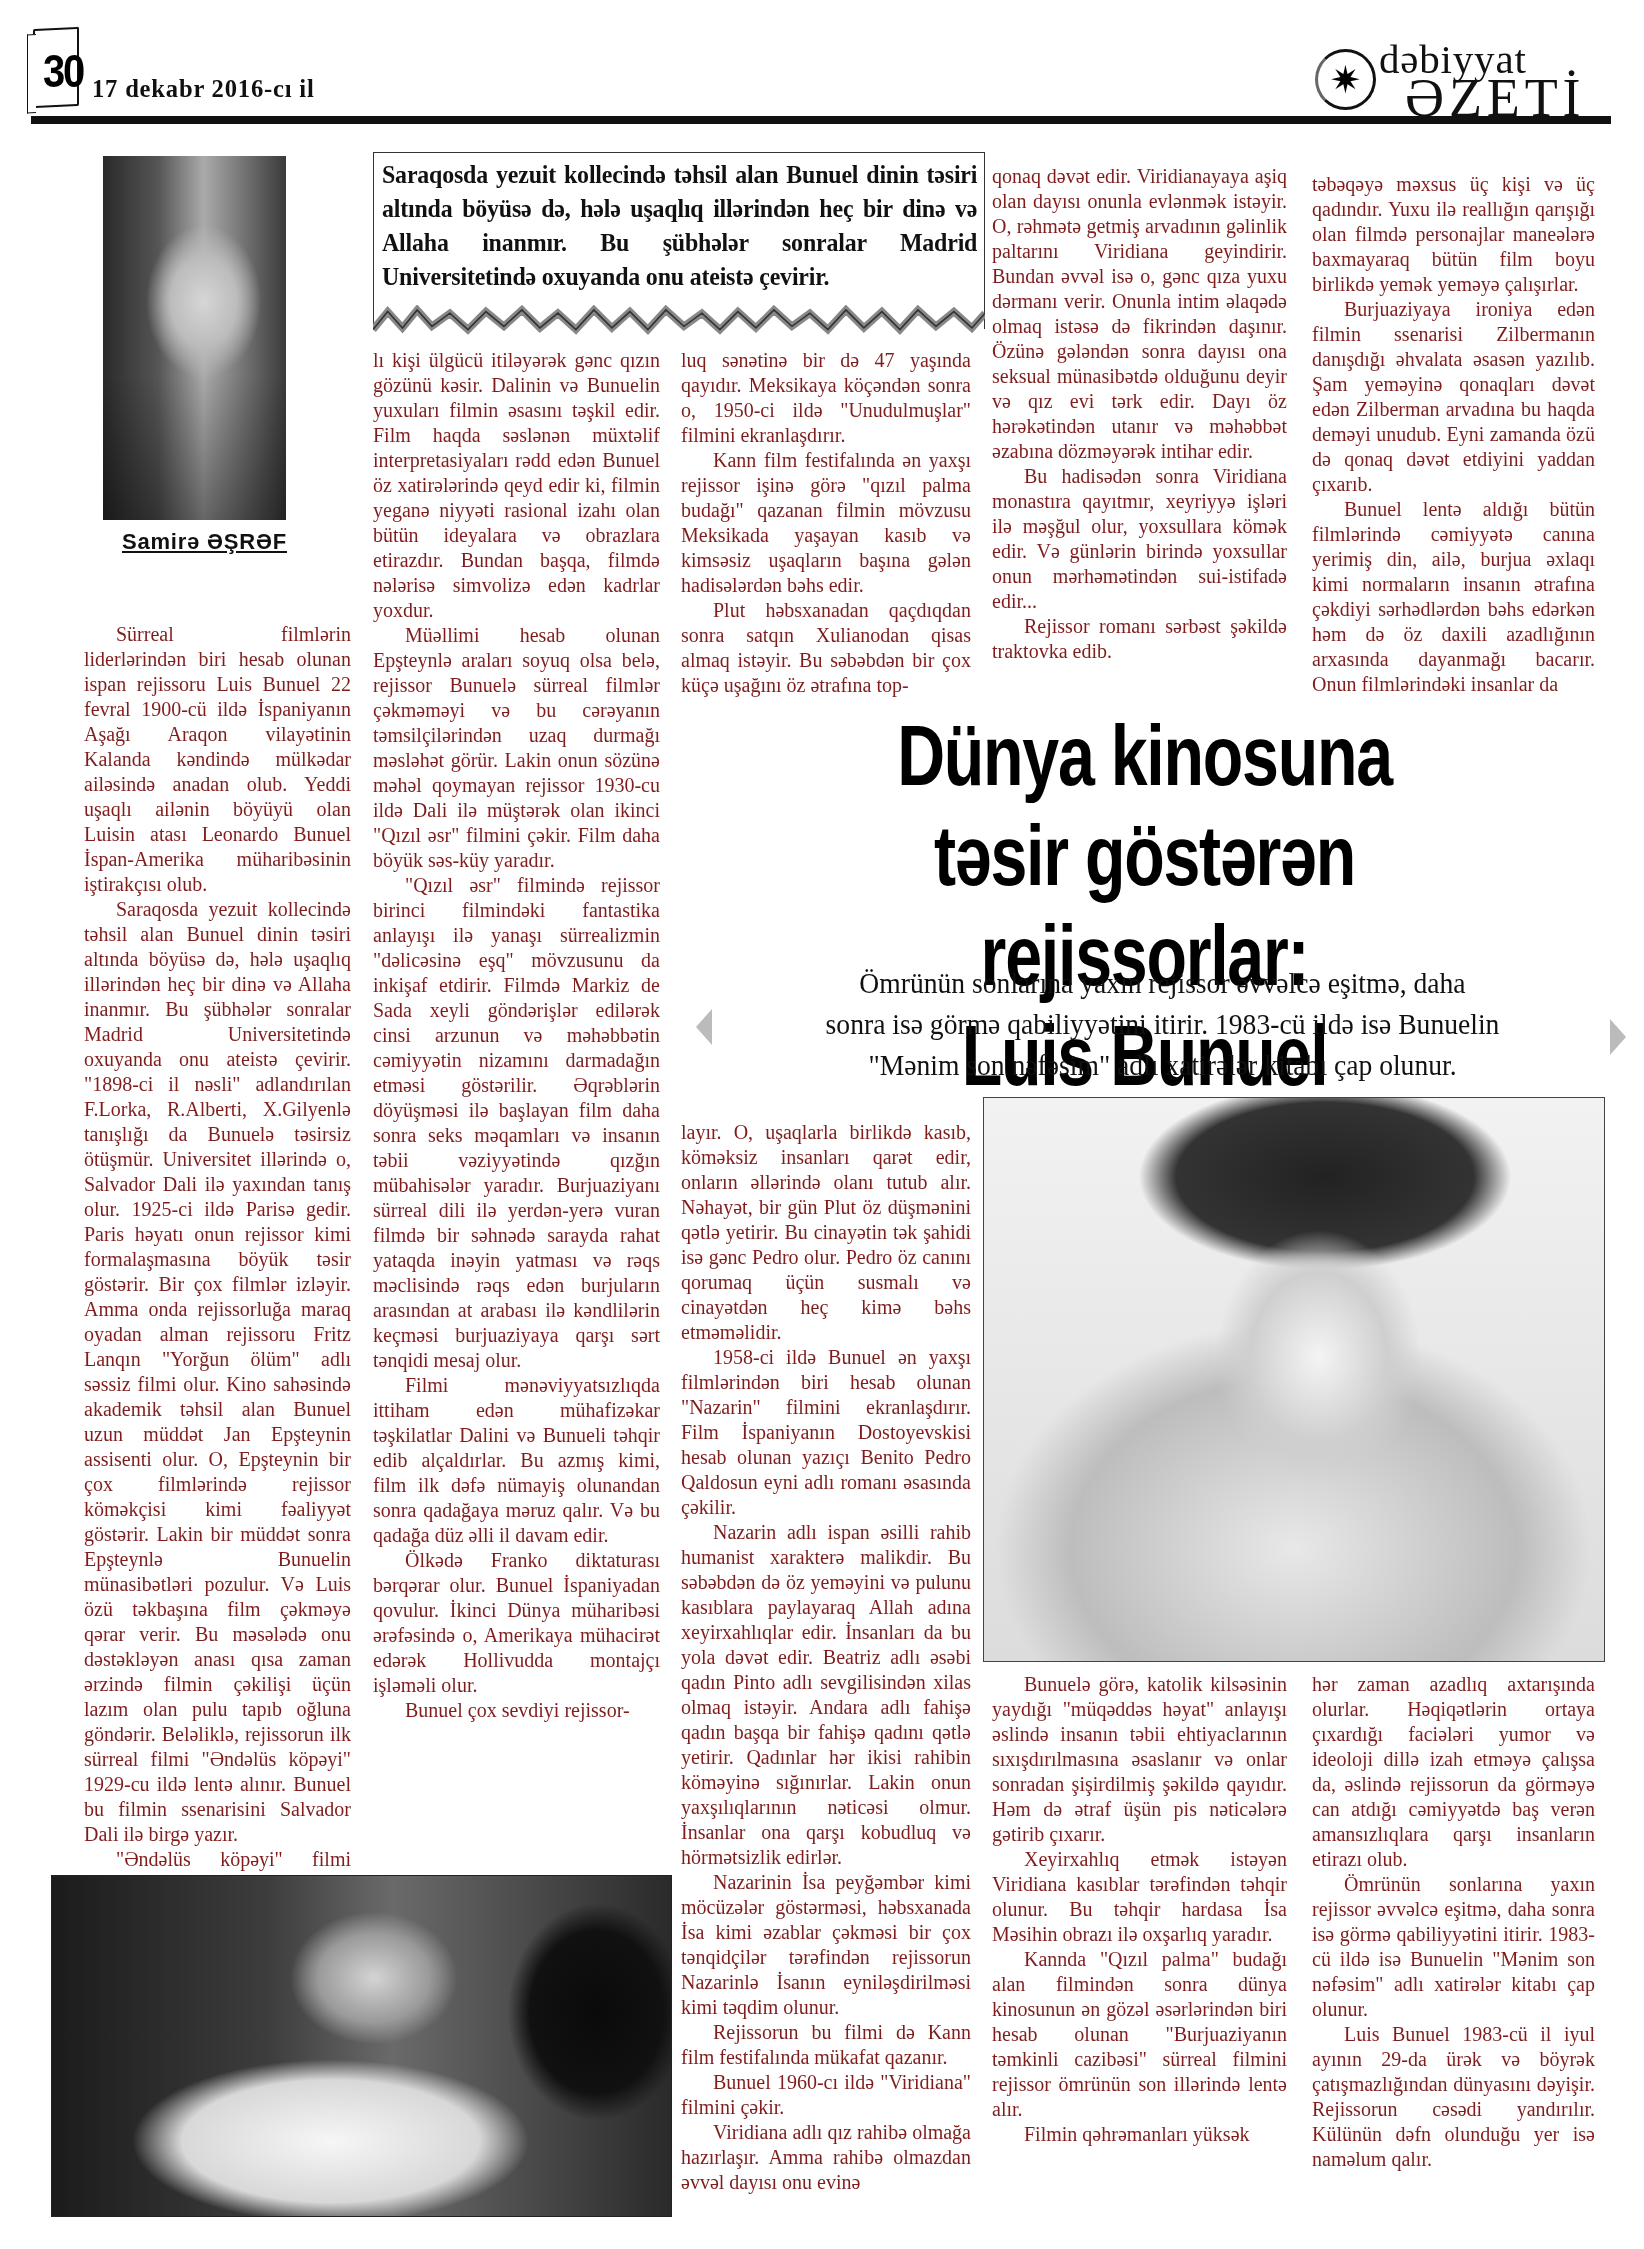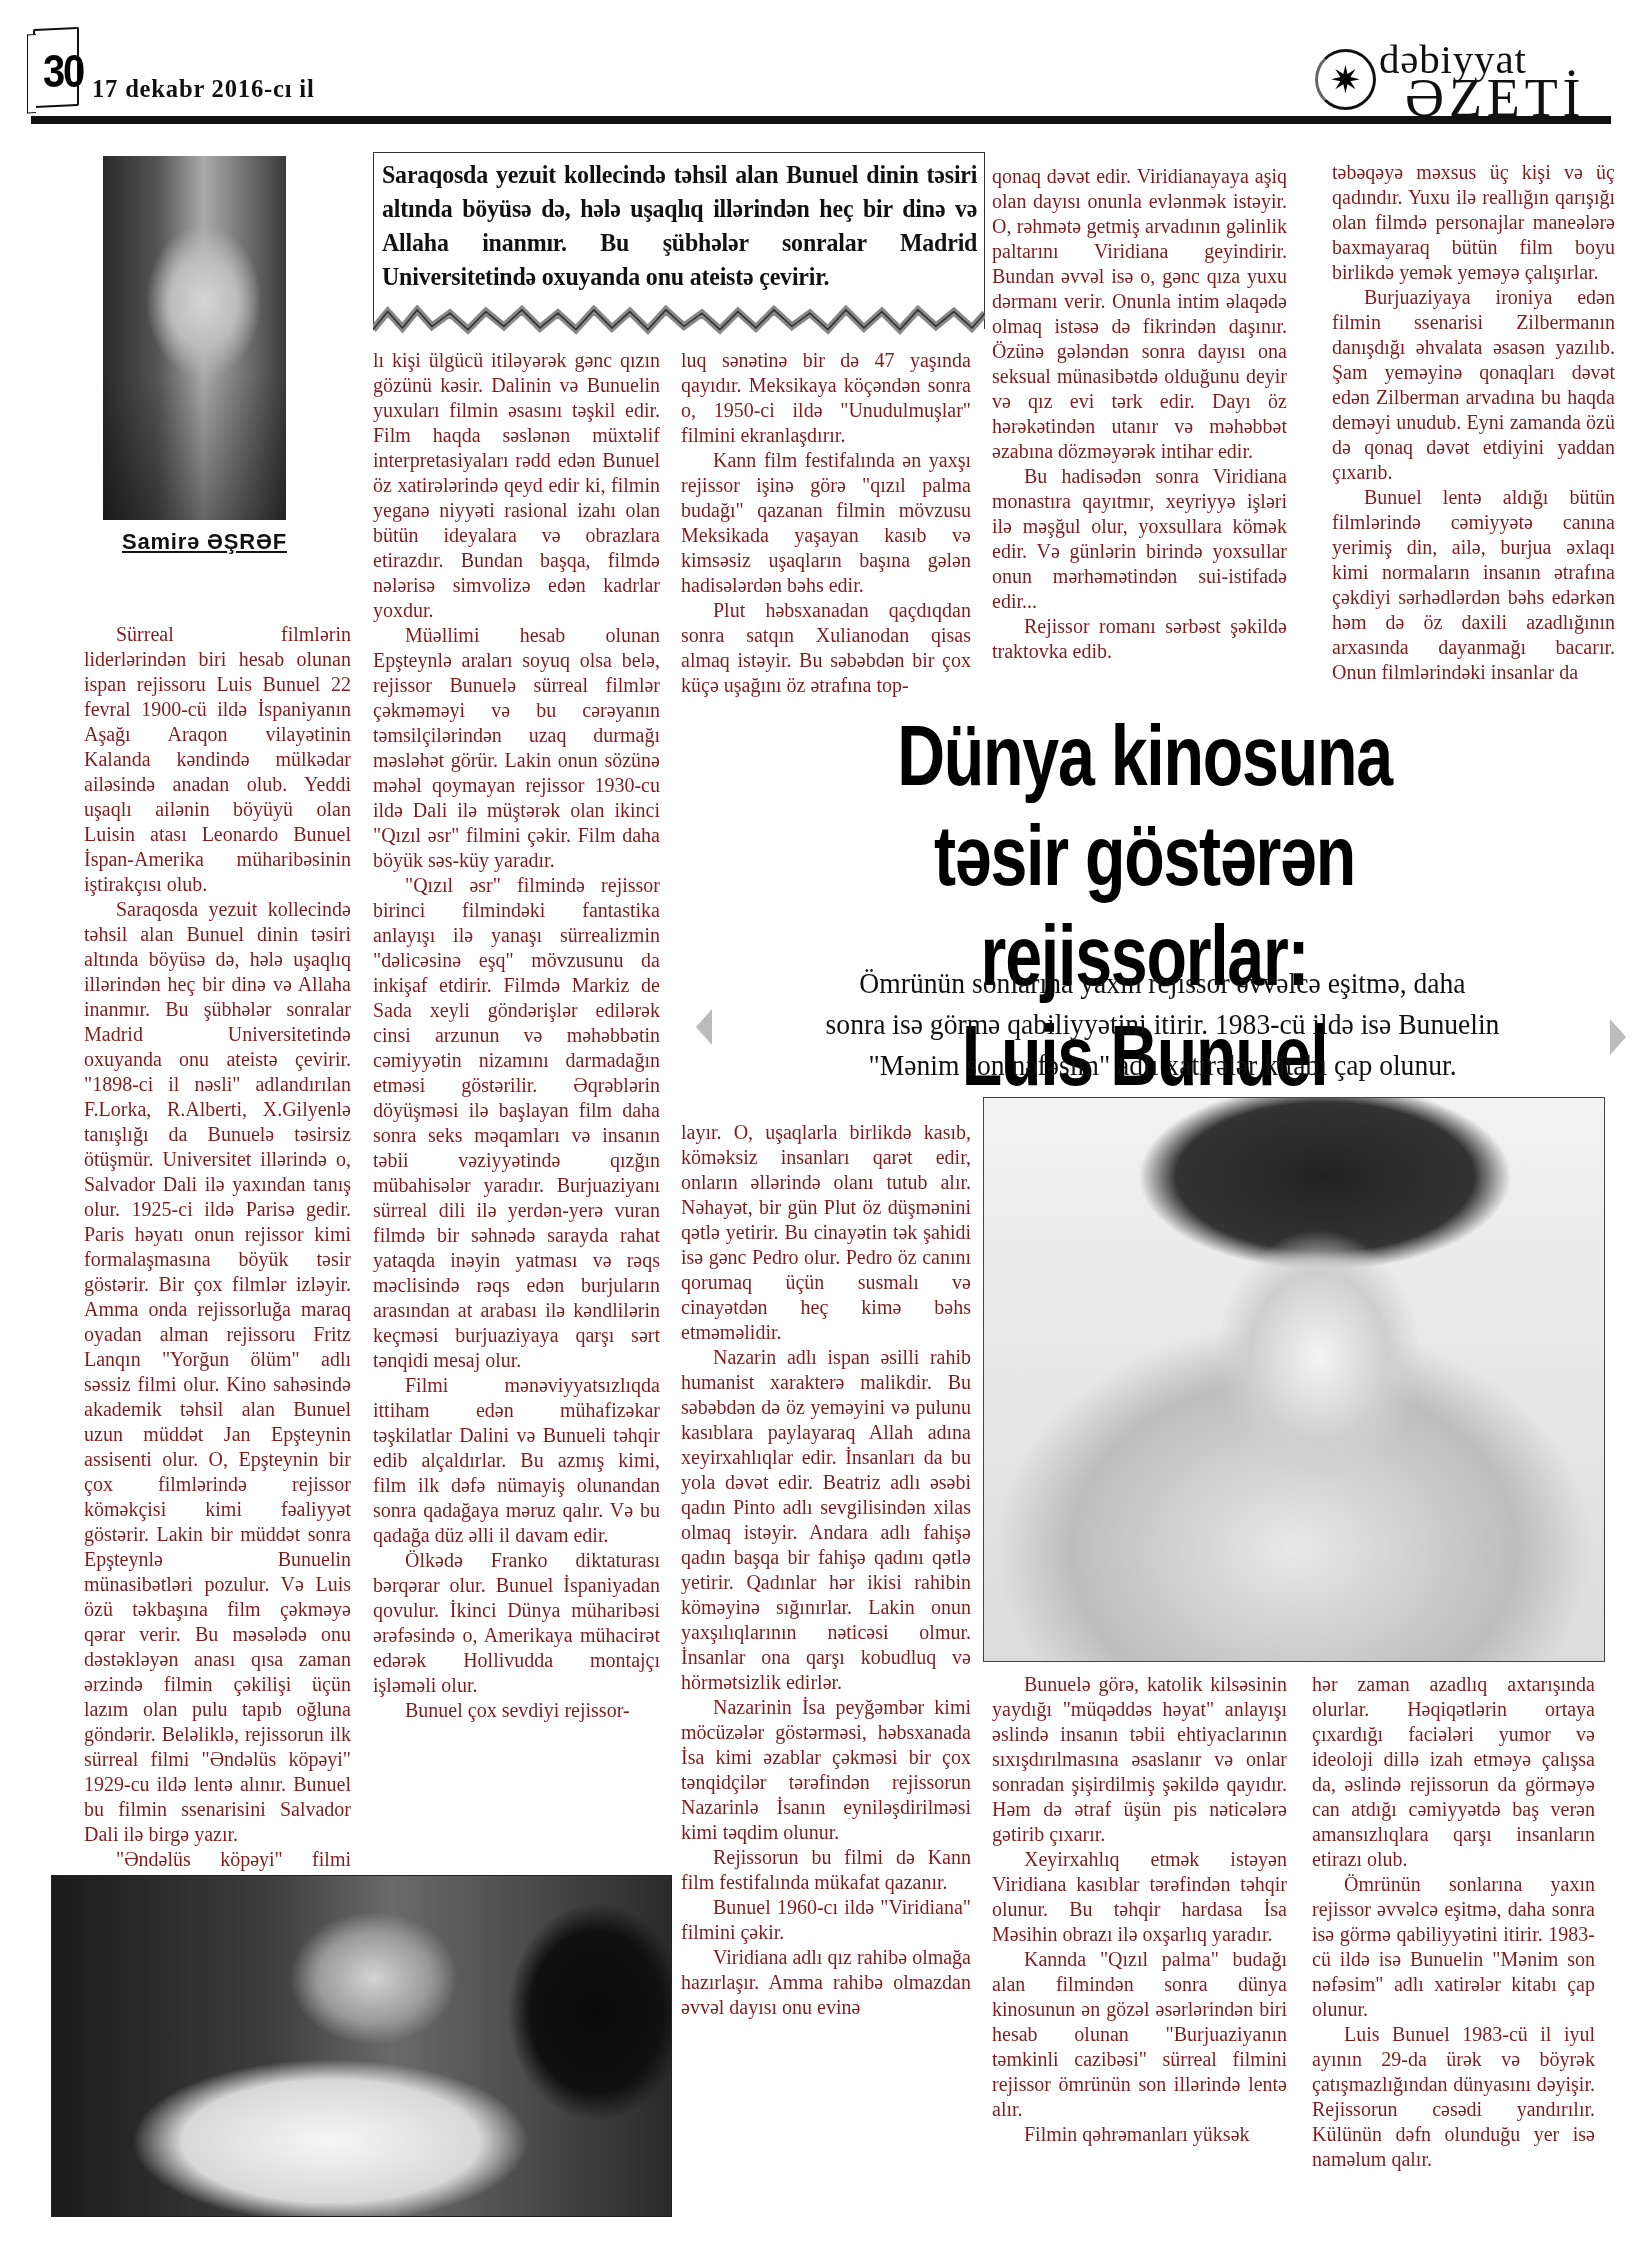--- a/index.html
+++ b/index.html
@@ -64,21 +64,21 @@
     font-family: "Liberation Serif", serif; font-size: 20px; line-height: 25px;
     text-align: justify; hyphens: manual; color: #7f1d1d;
   }
   .col p { text-indent: 1.6em; }
   .col p.noindent { text-indent: 0; }
 
   .col1 { left: 84px; top: 622px; width: 267px; }
   .col2 { left: 373px; top: 348px; width: 287px; }
   .col3-top { left: 681px; top: 348px; width: 290px; }
   .col4-top { left: 992px; top: 164px; width: 295px; }
-  .col5-top { left: 1312px; top: 160px; width: 283px; margin-left: 20px; }
+  .col5-top { left: 1312px; top: 172px; width: 283px; }
   .col3-bot { left: 681px; top: 1120px; width: 290px; }
   .col4-bot { left: 992px; top: 1672px; width: 295px; }
   .col5-bot { left: 1312px; top: 1672px; width: 283px; }
 
   
   .headline {
     left: 694px; top: 706px; width: 901px; text-align: center;
     font-family: "Liberation Sans", sans-serif; font-weight: 700; font-size: 85px; line-height: 100px;
     letter-spacing: -1.6px; transform: scaleX(0.78); transform-origin: center top; color: #000;
   }
@@ -174,20 +174,21 @@
 <div class="abs arrow-left"></div>
 <div class="abs subhead">
   <div>Ömrünün sonlarına yaxın rejissor əvvəlcə eşitmə, daha</div>
   <div>sonra isə görmə qabiliyyətini itirir. 1983-cü ildə isə Bunuelin</div>
   <div>"Mənim son nəfəsim" adlı xatirələr kitabı çap olunur.</div>
 </div>
 <div class="abs arrow-right"></div>
 
 <div class="abs col col3-bot">
   <p class="noindent">layır. O, uşaqlarla birlikdə kasıb, köməksiz insanları qarət edir, onların əllərində olanı tutub alır. Nəhayət, bir gün Plut öz düşmənini qətlə yetirir. Bu cinayətin tək şahidi isə gənc Pedro olur. Pedro öz canını qorumaq üçün susmalı və cinayətdən heç kimə bəhs etməməlidir.</p>
+  <p>1958-ci ildə Bunuel ən yaxşı filmlərindən biri hesab olunan "Nazarin" filmini ekranlaşdırır. Film İspaniyanın Dostoyevskisi hesab olunan yazıçı Benito Pedro Qaldosun eyni adlı romanı əsasında çəkilir.</p>
   <p>Nazarin adlı ispan əsilli rahib humanist xarakterə malikdir. Bu səbəbdən də öz yeməyini və pulunu kasıblara paylayaraq Allah adına xeyirxahlıqlar edir. İnsanları da bu yola dəvət edir. Beatriz adlı əsəbi qadın Pinto adlı sevgilisindən xilas olmaq istəyir. Andara adlı fahişə qadın başqa bir fahişə qadını qətlə yetirir. Qadınlar hər ikisi rahibin köməyinə sığınırlar. Lakin onun yaxşılıqlarının nəticəsi olmur. İnsanlar ona qarşı kobudluq və hörmətsizlik edirlər.</p>
   <p>Nazarinin İsa peyğəmbər kimi möcüzələr göstərməsi, həbsxanada İsa kimi əzablar çəkməsi bir çox tənqidçilər tərəfindən rejissorun Nazarinlə İsanın eyniləşdirilməsi kimi təqdim olunur.</p>
   <p>Rejissorun bu filmi də Kann film festifalında mükafat qazanır.</p>
   <p>Bunuel 1960-cı ildə "Viridiana" filmini çəkir.</p>
   <p>Viridiana adlı qız rahibə olmağa hazırlaşır. Amma rahibə olmazdan əvvəl dayısı onu evinə</p>
 </div>
 
 <div class="abs bunuel-photo"></div>
 <div class="abs film-still"></div>
 

